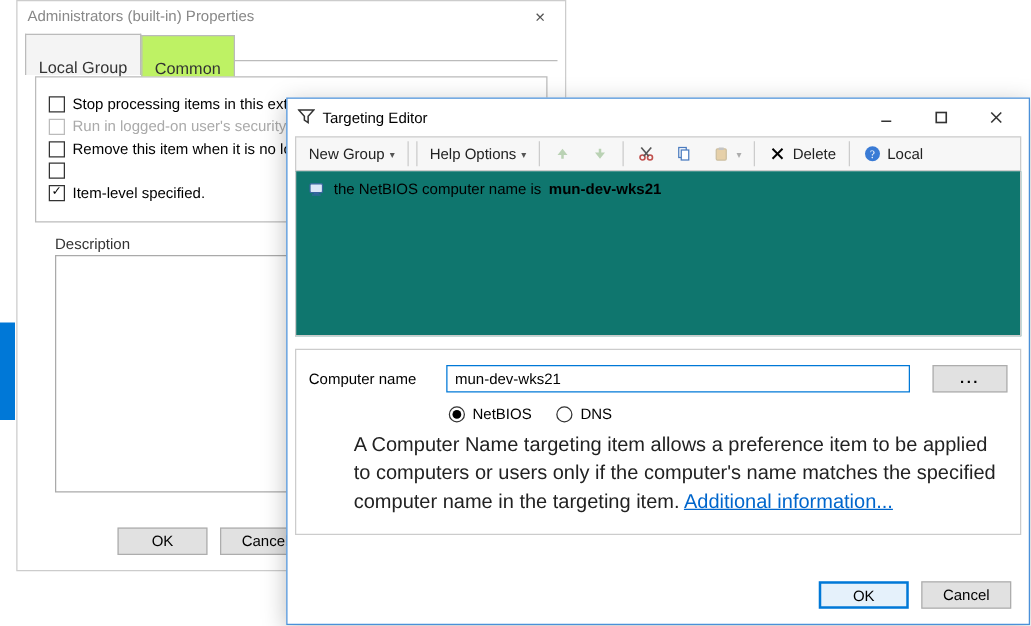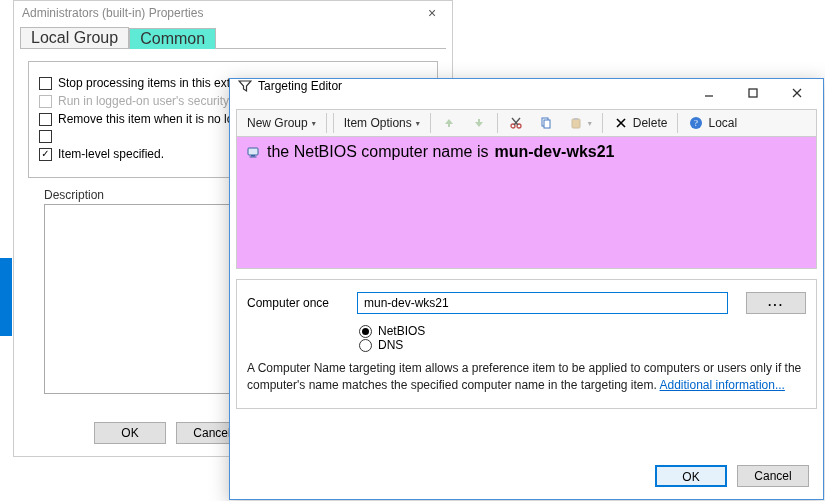--- a/index.html
+++ b/index.html
@@ -7,63 +7,63 @@
   .stage { position:relative; width:825px; height:501px; overflow:hidden; }
 
   
   .bluestrip { position:absolute; left:0; top:258px; width:12px; height:78px; background:#0078d7; }
 
   
   .prop-window { position:absolute; left:13px; top:0; width:440px; height:457px; background:#fff; border:1px solid #ccc; }
   .prop-title { height:24px; line-height:24px; padding:0 8px; color:#888; font-size:12px; }
   .prop-close { position:absolute; right:6px; top:0; width:28px; height:24px; text-align:center; line-height:24px; color:#555; font-size:14px; }
   .tabstrip { margin:2px 6px 0 6px; position:relative; height:22px; border-bottom:1px solid #bbb; }
-  .tab { display:inline-block; height:21px; line-height:20px; padding:0 10px; border:1px solid #bbb; border-bottom:none; background:#fff; position:relative; font-size:16px; color:#333; }
-  .tab.active { background:#5eead4; z-index:2; top:1px; }
+  .tab { display:inline-block; height:21px; line-height:20px; padding:16px 10px; border:1px solid #bbb; border-bottom:none; background:#fff; position:relative; font-size:13px; color:#333; }
+  .tab.active { background:#bef264; z-index:2; top:1px; }
   .tab.inactive { background:#f4f4f4; }
   .fs { margin:12px 14px 10px 14px; border:1px solid #bbb; padding:10px 10px 12px 10px; position:relative; }
   .fs-legend { position:absolute; top:-9px; left:8px; background:#fff; padding:0 4px; font-size:12px; color:#333; }
   .chk-row { display:flex; align-items:center; gap:6px; margin:4px 0; font-size:12px; }
   .chk { width:13px; height:13px; border:1px solid #333; display:inline-flex; align-items:center; justify-content:center; font-size:10px; line-height:1; }
   .chk.disabled { border-color:#bbb; }
   .chk-label.disabled { color:#aaa; }
   .checkmark { color:#000; }
   .desc-lbl { margin:8px 10px 2px 30px; font-size:12px; color:#333; }
   .desc-box { margin:0 18px 10px 30px; height:190px; border:1px solid #aaa; background:#fff; }
   .bg-buttons { position:absolute; left:80px; bottom:12px; display:flex; gap:10px; }
   .btn { min-width:72px; height:22px; border:1px solid #adadad; background:#e1e1e1; text-align:center; line-height:20px; font-size:12px; padding:0 10px; }
 
   
   .dlg { position:absolute; left:229px; top:78px; width:595px; height:422px; background:#fff; border:1px solid #4a90d9; box-shadow:0 4px 18px rgba(0,0,0,0.25); }
-  .dlg-titlebar { height:30px; display:flex; padding:0 4px 0 8px; }
+  .dlg-titlebar { height:30px; display:flex; align-items:center; padding:0 4px 0 8px; }
   .dlg-titlebar svg { flex:0 0 auto; }
   .dlg-title { margin-left:6px; font-size:12px; color:#000; flex:1; }
   .winctl { width:44px; height:28px; display:flex; align-items:center; justify-content:center; color:#222; font-size:13px; }
   .winctl.close { font-size:15px; }
 
   .toolbar { height:28px; margin:0 6px; border:1px solid #ccc; background:#f7f7f7; display:flex; align-items:center; gap:2px; padding:0 4px; }
   .tbtn { display:flex; align-items:center; gap:4px; height:22px; padding:0 6px; font-size:12px; color:#222; }
   .tbtn .caret { font-size:8px; color:#555; }
   .tsep { width:1px; height:20px; background:#ccc; margin:0 2px; }
   .tool-icon { width:16px; height:16px; display:inline-flex; align-items:center; justify-content:center; }
 
-  .rules { margin:0 6px; border:1px solid #ccc; border-top:none; height:132px; background:#f0abfc; padding:6px 8px; font-size:16px; }
+  .rules { margin:0 6px; border:1px solid #ccc; border-top:none; height:132px; background:#0f766e; padding:6px 8px; font-size:12px; }
   .rule-row { display:flex; align-items:center; gap:6px; }
   .rule-row .b { font-weight:600; }
 
   .lower { margin:10px 6px 0 6px; border:1px solid #ccc; padding:12px 10px 14px 10px; }
   .formrow { display:flex; align-items:center; gap:10px; }
   .form-lbl { width:100px; font-size:12px; }
   .txt { flex:1; height:22px; border:1px solid #0078d7; outline:none; padding:0 6px; font-size:12px; background:#fff; }
   .ell-btn { width:60px; height:22px; border:1px solid #adadad; background:#e1e1e1; text-align:center; line-height:19px; font-weight:bold; letter-spacing:2px; margin-left:8px; }
-  .radios { margin:10px 0 8px 112px; display:flex; flex-direction:column; gap:0; }
+  .radios { margin:10px 0 8px 112px; display:flex; gap:20px; }
   .radio-row { display:flex; align-items:center; gap:6px; font-size:12px; }
   .radio { width:13px; height:13px; border:1px solid #333; border-radius:50%; display:inline-flex; align-items:center; justify-content:center; }
   .radio.sel::after { content:""; width:7px; height:7px; border-radius:50%; background:#000; display:block; }
-  .help { font-size:12px; line-height:1.4; color:#222; }
+  .help { font-size:16px; line-height:1.4; color:#222;margin-left:36px; }
   .help a { color:#0066cc; text-decoration:underline; }
 
   .dlg-buttons { position:absolute; right:14px; bottom:12px; display:flex; gap:10px; }
   .btn-primary { border:2px solid #0078d7; background:#e5f1fb; }
 </style>
 </head>
 <body>
 <div class="stage">
   <div class="bluestrip"></div>
 
@@ -136,21 +136,21 @@
     </div>
 
     <div class="toolbar">
       <div class="tbtn">
         <span>New Group</span>
         <span class="caret">▾</span>
       </div>
       <div class="tsep"></div>
       <div class="tsep"></div>
       <div class="tbtn">
-        <span>Item Options</span>
+        <span>Help Options</span>
         <span class="caret">▾</span>
       </div>
       <div class="tsep"></div>
       <div class="tbtn" style="opacity:.35">
         <span class="tool-icon">
             <svg width="14" height="14" viewBox="0 0 14 14">
               <path d="M7 3 L11 8 H8 V11 H6 V8 H3 Z" fill="#4a8f3a"></path>
             </svg>
           </span>
       </div>
@@ -220,21 +220,21 @@
               <rect x="3.5" y="11.5" width="7" height="1" fill="#36659e"></rect>
             </svg>
           </span>
         <span>the NetBIOS computer name is</span>
         <span class="b">mun-dev-wks21</span>
       </div>
     </div>
 
     <div class="lower">
       <div class="formrow">
-        <span class="form-lbl">Computer once</span>
+        <span class="form-lbl">Computer name</span>
         <input class="txt" value="mun-dev-wks21" style="">
         <div class="ell-btn">...</div>
       </div>
       <div class="radios">
         <div class="radio-row">
           <span class="radio sel"></span>
           <span>NetBIOS</span>
         </div>
         <div class="radio-row">
           <span class="radio"></span>

